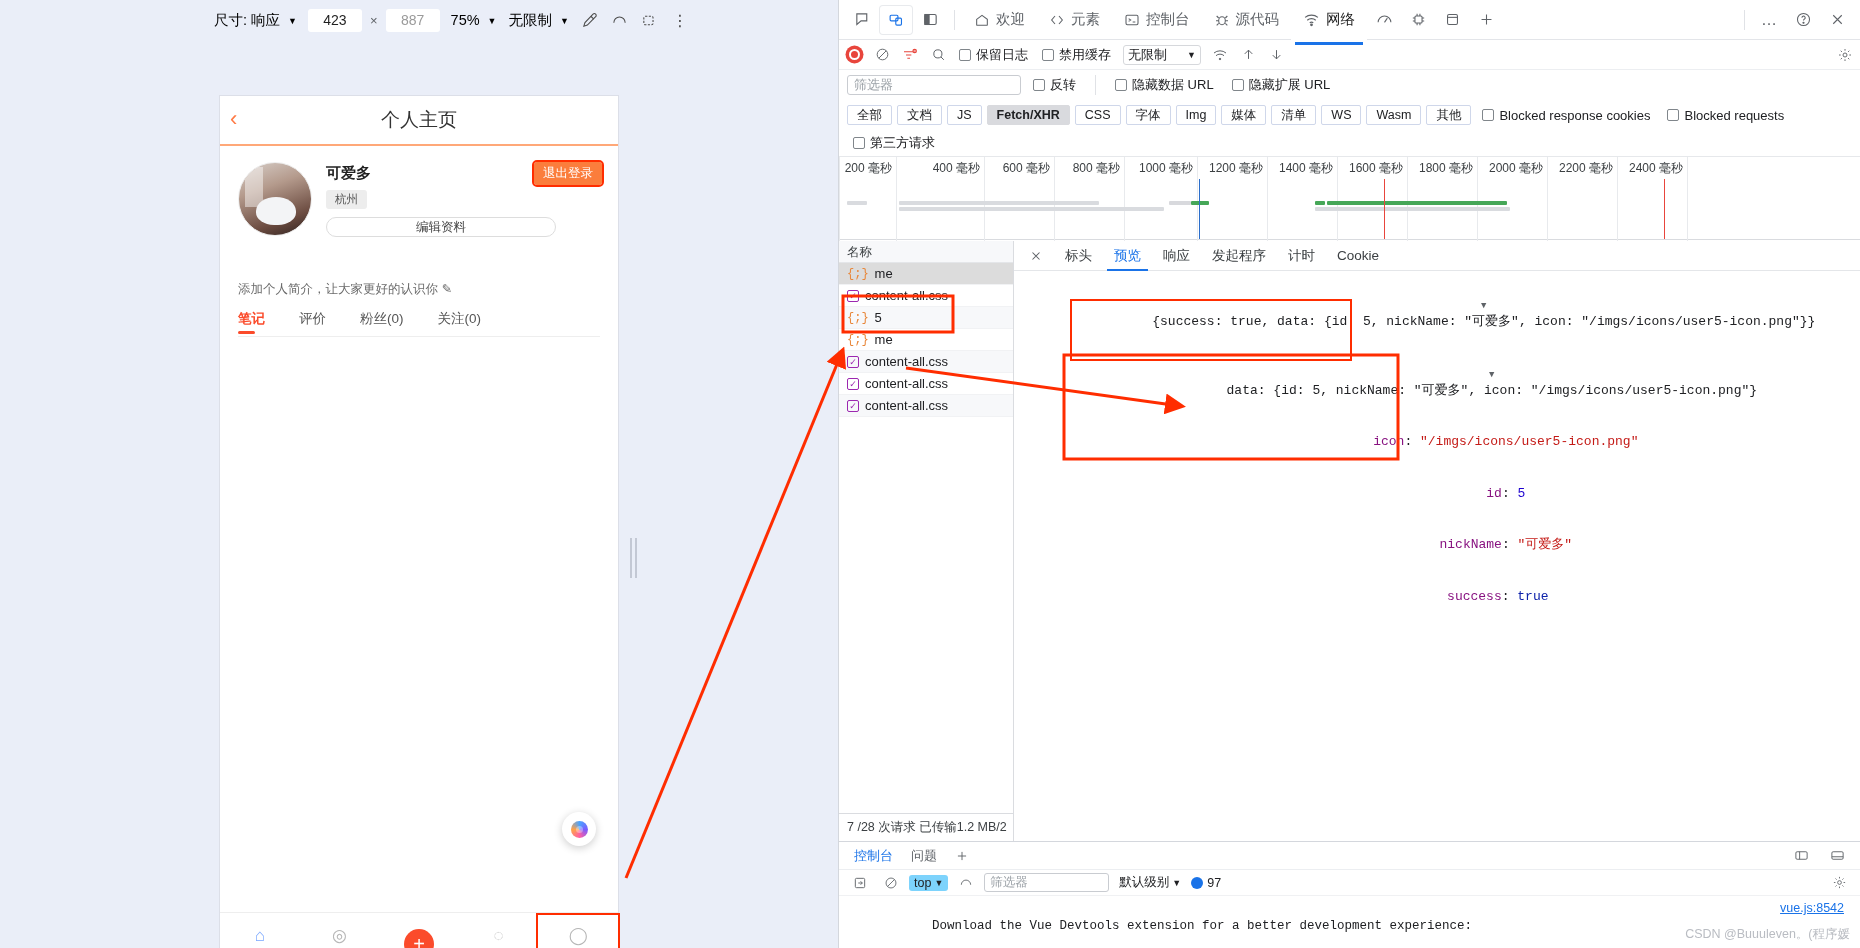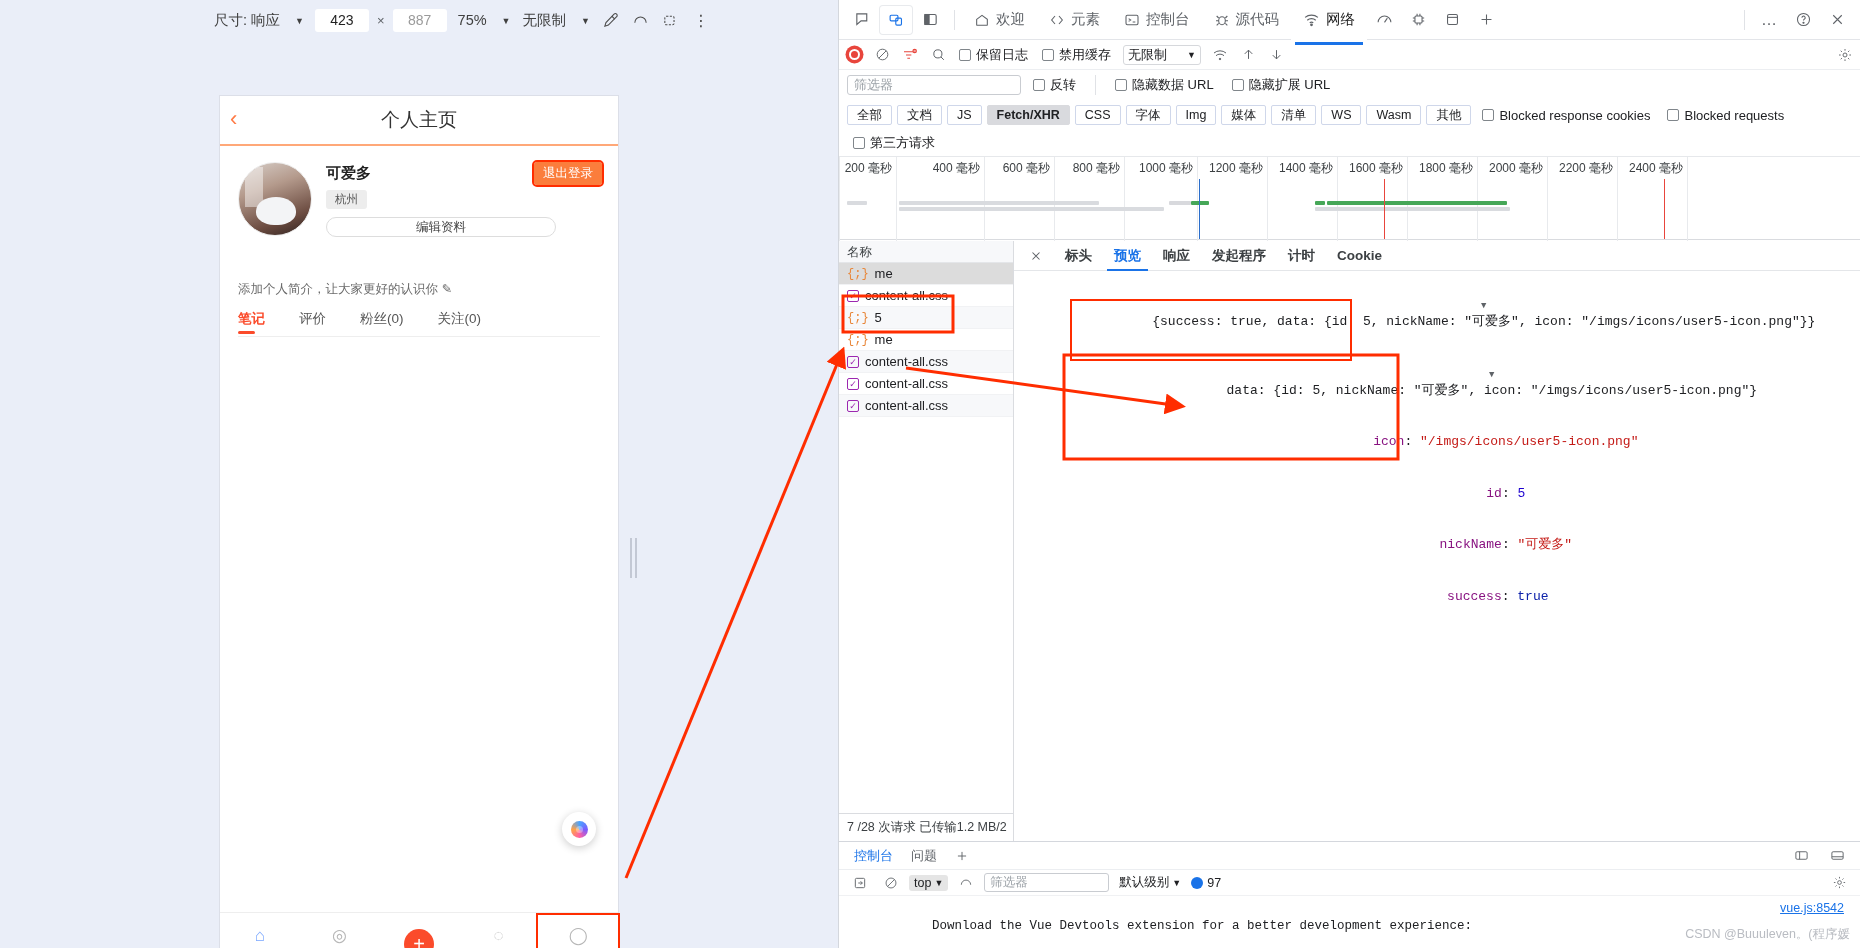--- a/index.html
+++ b/index.html
@@ -5,21 +5,21 @@
   * { box-sizing: border-box; margin:0; padding:0; }
   html,body { width:1860px; height:948px; overflow:hidden;
     font-family:"Liberation Sans","DejaVu Sans",sans-serif; background:#fff; }
   .root { position:relative; width:1860px; height:948px; }
 
   
   .device-pane { position:absolute; left:0; top:0; width:838px; height:948px; background:#eaeef8; }
   .device-toolbar { position:absolute; left:0; top:0; width:838px; height:40px;
       background:#eaeef8; display:flex; align-items:center; gap:0; }
   .dt-spacer { width:208px; }
-  .dt-item { font-size:14.5px; color:#404040; display:flex; align-items:center; gap:15px;
+  .dt-item { font-size:14.5px; color:#000000; display:flex; align-items:center; gap:8px;
       padding:0 6px; height:26px; white-space:nowrap; }
   .caret { font-size:9px; line-height:1; position:relative; top:1px; }
   .dim-input { width:54px; height:23px; background:#fff; border:none; border-radius:3px;
       font-size:14px; color:#1f1f1f; text-align:center; line-height:23px; margin:0 5px; }
   .dim-input.ph { color:#9a9a9a; }
   .times { font-size:13px; color:#5f6368; margin:0 3px; }
   .dt-icon { width:30px; height:28px; display:flex; align-items:center; justify-content:center;
       color:#4b4b4b; }
 
   .device-canvas { position:absolute; left:0; top:40px; width:838px; height:908px;
@@ -145,21 +145,21 @@
   .ic-json { color:#e8873a; font-size:12px; font-family:"Liberation Mono",monospace; }
   .ic-css { width:12px; height:12px; border:1.4px solid #9c27b0; border-radius:2px;
       display:flex; align-items:center; justify-content:center; color:#9c27b0; font-size:9px;
       flex:0 0 12px; }
   .req-footer { height:28px; border-top:1px solid #dadce0; font-size:12.5px; color:#3c4043;
       display:flex; align-items:center; padding:0 8px; background:#fff; white-space:nowrap;
       overflow:hidden; }
 
   .detail-col { flex:1; display:flex; flex-direction:column; background:#fff; }
   .detail-tabs { height:30px; display:flex; align-items:center; gap:0; border-bottom:1px solid #e4e6e9;
-      padding-left:4px;font-weight:bold; }
+      padding-left:4px; }
   .dtab { height:30px; padding:0 11px; font-size:13.5px; color:#3c4043; display:flex;
       align-items:center; position:relative; }
   .dtab.active { color:#1a73e8; }
   .dtab.active:after { content:""; position:absolute; left:4px; right:4px; bottom:0; height:2px;
       background:#1a73e8; }
   .jsonview { padding:8px 10px; font-family:"Liberation Mono","DejaVu Sans Mono",monospace;
       font-size:13px; line-height:1.32; color:#202124; position:relative;text-align:center; }
   .jline { white-space:pre; }
   .tri { color:#5f6368; font-size:9px; }
   .k { color:#881280; }
@@ -172,21 +172,21 @@
   .console { position:absolute; left:0; right:0; bottom:0; height:107px;
       border-top:1px solid #d4d7dd; background:#fff; }
   .con-tabs { height:28px; display:flex; align-items:center; padding-left:6px;
       border-bottom:1px solid #eceef1; }
   .ctab { font-size:13px; color:#5f6368; padding:0 9px; height:22px; display:flex;
       align-items:center; border-radius:3px; }
   .ctab.active { color:#1a73e8; background:#fff; }
   .con-right { margin-left:auto; display:flex; gap:2px; padding-right:6px; color:#5f6368; }
   .con-bar { height:26px; display:flex; align-items:center; gap:5px; padding:0 8px;
       border-bottom:1px solid #f0f1f3; font-size:13px; color:#202124; }
-  .ctx-sel { display:flex; align-items:center; gap:3px; background:#e5e5e5; border-radius:3px;
+  .ctx-sel { display:flex; align-items:center; gap:3px; background:#7dd3fc; border-radius:3px;
       padding:1px 5px; font-size:12.5px; }
   .con-filter { width:125px; height:19px; border:1px solid #c9ccd1; border-radius:3px;
       font-size:12.5px; color:#9aa0a6; padding:0 5px; line-height:17px; }
   .badge-info { display:flex; align-items:center; gap:4px; font-size:12.5px; color:#202124; }
   .bi-dot { width:12px; height:12px; border-radius:50%; background:#1a73e8; }
   .con-msgs { padding:4px 10px 0 18px; font-family:"Liberation Mono","DejaVu Sans Mono",monospace;
       font-size:12.5px; line-height:1.42; color:#202124; position:relative; }
   .con-msg { position:relative; padding-right:120px; white-space:pre-wrap; }
   .src { position:absolute; right:6px; top:0; color:#1a73e8; text-decoration:underline; font-size:12.5px;
       font-family:"Liberation Sans",sans-serif; }

